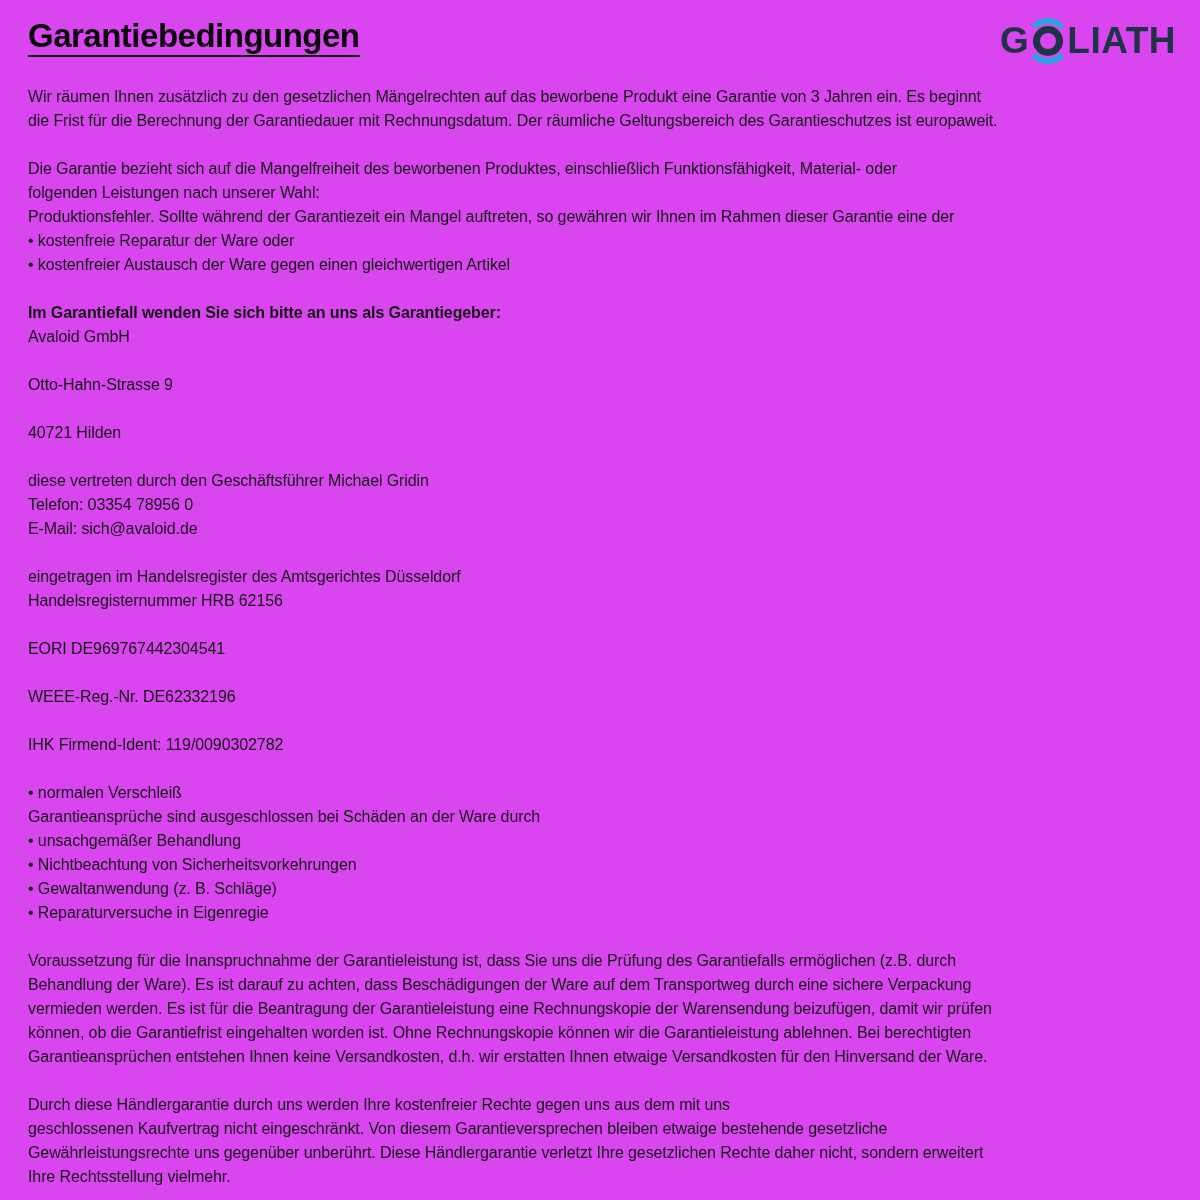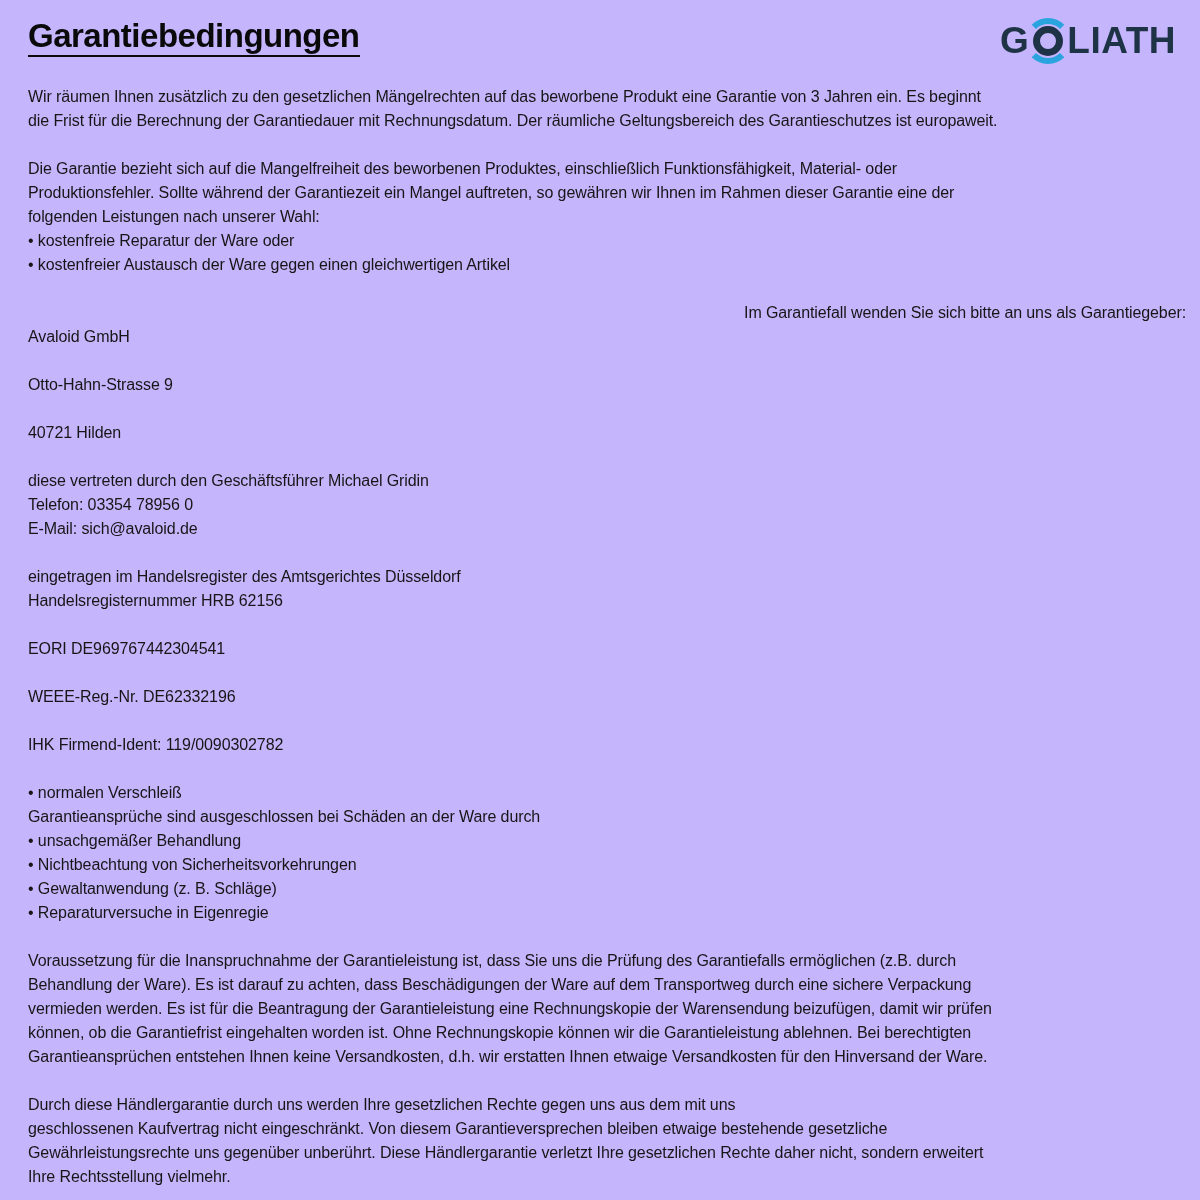--- a/index.html
+++ b/index.html
@@ -6,21 +6,21 @@
     margin: 0;
     padding: 0;
     overflow: hidden;
     background: #ffffff;
   }
   * { box-sizing: border-box; }
   .page {
     position: relative;
     width: 1200px;
     height: 1200px;
-    background: #c4b5fd;
+    background: #d946ef;
     font-family: "Liberation Sans", sans-serif;
     color: #161616;
   }
   .title {
     position: absolute;
     left: 28px;
     top: 16px;
     font-size: 33px;
     line-height: 40px;
     font-weight: bold;
@@ -79,22 +79,21 @@
   .block {
     margin: 0 0 24px 0;
   }
   .line {
     font-size: 16px;
     line-height: 24px;
     white-space: nowrap;
     letter-spacing: -0.1px;
   }
   .line.bold {
-    font-weight: normal;
-    text-align: right;
+    font-weight: bold;
   }
 </style>
 </head>
 <body>
 
 <div class="page">
 
   <div class="title">
     <span>Garantiebedingungen</span>
   </div>
@@ -108,22 +107,22 @@
     <span class="letters">LIATH</span>
   </div>
 
   <div class="content">
       <div class="block">
         <div class="line">Wir räumen Ihnen zusätzlich zu den gesetzlichen Mängelrechten auf das beworbene Produkt eine Garantie von 3 Jahren ein. Es beginnt</div>
         <div class="line">die Frist für die Berechnung der Garantiedauer mit Rechnungsdatum. Der räumliche Geltungsbereich des Garantieschutzes ist europaweit.</div>
       </div>
       <div class="block">
         <div class="line">Die Garantie bezieht sich auf die Mangelfreiheit des beworbenen Produktes, einschließlich Funktionsfähigkeit, Material- oder</div>
+        <div class="line">folgenden Leistungen nach unserer Wahl:</div>
         <div class="line">Produktionsfehler. Sollte während der Garantiezeit ein Mangel auftreten, so gewähren wir Ihnen im Rahmen dieser Garantie eine der</div>
-        <div class="line">folgenden Leistungen nach unserer Wahl:</div>
         <div class="line">• kostenfreie Reparatur der Ware oder</div>
         <div class="line">• kostenfreier Austausch der Ware gegen einen gleichwertigen Artikel</div>
       </div>
       <div class="block">
         <div class="line bold">Im Garantiefall wenden Sie sich bitte an uns als Garantiegeber:</div>
         <div class="line">Avaloid GmbH</div>
       </div>
       <div class="block">
         <div class="line">Otto-Hahn-Strasse 9</div>
       </div>
@@ -157,20 +156,20 @@
         <div class="line">• Reparaturversuche in Eigenregie</div>
       </div>
       <div class="block">
         <div class="line">Voraussetzung für die Inanspruchnahme der Garantieleistung ist, dass Sie uns die Prüfung des Garantiefalls ermöglichen (z.B. durch</div>
         <div class="line">Behandlung der Ware). Es ist darauf zu achten, dass Beschädigungen der Ware auf dem Transportweg durch eine sichere Verpackung</div>
         <div class="line">vermieden werden. Es ist für die Beantragung der Garantieleistung eine Rechnungskopie der Warensendung beizufügen, damit wir prüfen</div>
         <div class="line">können, ob die Garantiefrist eingehalten worden ist. Ohne Rechnungskopie können wir die Garantieleistung ablehnen. Bei berechtigten</div>
         <div class="line">Garantieansprüchen entstehen Ihnen keine Versandkosten, d.h. wir erstatten Ihnen etwaige Versandkosten für den Hinversand der Ware.</div>
       </div>
       <div class="block">
-        <div class="line">Durch diese Händlergarantie durch uns werden Ihre gesetzlichen Rechte gegen uns aus dem mit uns</div>
+        <div class="line">Durch diese Händlergarantie durch uns werden Ihre kostenfreier Rechte gegen uns aus dem mit uns</div>
         <div class="line">geschlossenen Kaufvertrag nicht eingeschränkt. Von diesem Garantieversprechen bleiben etwaige bestehende gesetzliche</div>
         <div class="line">Gewährleistungsrechte uns gegenüber unberührt. Diese Händlergarantie verletzt Ihre gesetzlichen Rechte daher nicht, sondern erweitert</div>
         <div class="line">Ihre Rechtsstellung vielmehr.</div>
       </div>
     </div>
 
 </div>
 
 </body></html>

